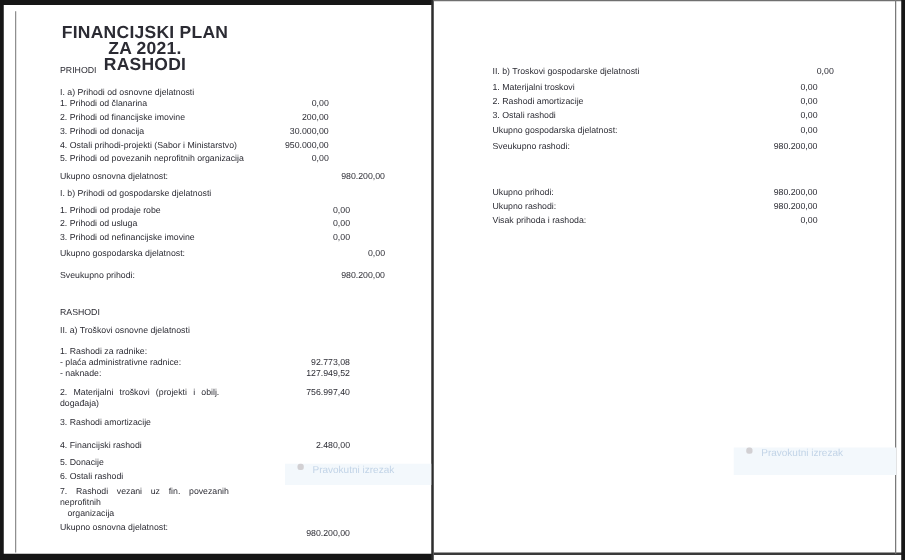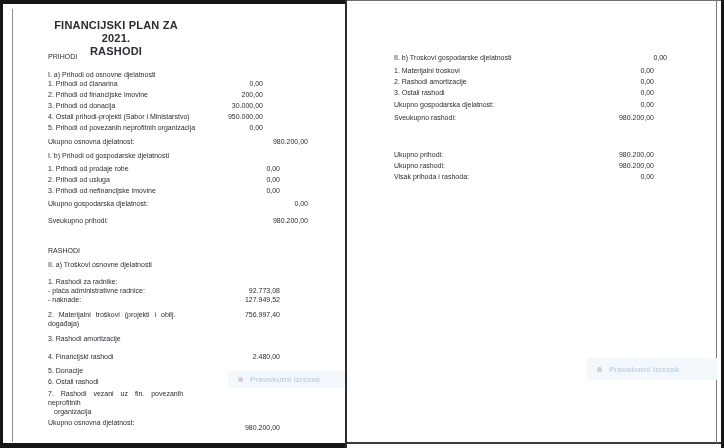--- a/index.html
+++ b/index.html
@@ -13,39 +13,39 @@
     border-top:4px solid var(--frame,#161616);border-left:3px solid var(--frame,#161616);
     border-bottom:5px solid var(--frame,#161616);}
   .left-page-edge{position:absolute;left:12px;top:9px;width:1px;height:433px;background:#8f8f8f;}
   .separator{position:absolute;left:345px;top:0;width:2px;height:448px;background:#2d2d2d;}
   .right-top-line{position:absolute;left:347px;top:0;width:377px;height:1px;background:#6f6f6f;}
   .right-bottom-line{position:absolute;left:347px;top:442px;width:377px;height:2px;background:#3a3a3a;}
   .right-inner-edge{position:absolute;left:716px;top:0;width:1px;height:443px;background:#7a7a7a;}
   .right-outer-edge{position:absolute;left:721px;top:0;width:3px;height:448px;background:var(--frame,#161616);}
   
   .title{position:absolute;left:41px;top:19px;width:150px;text-align:center;
-    font-weight:bold;font-size:11px;line-height:13px;letter-spacing:.2px;}
+    font-weight:bold;font-size:14px;line-height:13px;letter-spacing:.2px;}
   
   .rows{position:absolute;font-size:7px;line-height:9px;}
   .rows-left{left:48px;top:52px;width:262px;}
   .rows-right{left:394px;top:53px;width:273px;}
   .row{position:relative;height:9px;margin-top:2px;white-space:nowrap;}
   .rows .row:first-child{margin-top:0;}
   .row .val{position:absolute;top:0;}
   .va .val{right:47px;} .vb .val{right:2px;} .vc .val{right:30px;}
   .vr .val{right:13px;} .vr0 .val{right:0;}
   .val-low .val{top:5px;}
   .mt0{margin-top:0;} .mt3{margin-top:3px;} .mt4{margin-top:4px;} .mt5{margin-top:5px;}
   .mt6{margin-top:6px;} .mt8{margin-top:8px;} .mt9{margin-top:9px;}
   .mt21{margin-top:21px;} .mt28{margin-top:28px;}
   .ws3{word-spacing:3px;} .ws5{word-spacing:5px;}
   .indent{padding-left:6px;}
   
-  .snip{position:absolute;display:flex;align-items:center;background:var(--tooltip-bg,#f3f8fc);
-    color:var(--tooltip-text,#c2d4e7);font-size:8px;font-weight:bold;}
+  .snip{position:absolute;display:flex;background:var(--tooltip-bg,#f3f8fc);
+    color:var(--tooltip-text,#c2d4e7);font-size:8px;}
   .snip-left{left:228px;top:371px;width:117px;height:17px;}
   .snip-right{left:587px;top:358px;width:130px;height:22px;}
   .snip .dot{width:5px;height:5px;border-radius:2px;background:#d2d0d3;margin:0 7px 0 10px;flex:0 0 auto;}
 </style>
 </head>
 <body>
 
 <div class="canvas">
 
   <div class="left-frame"></div>

